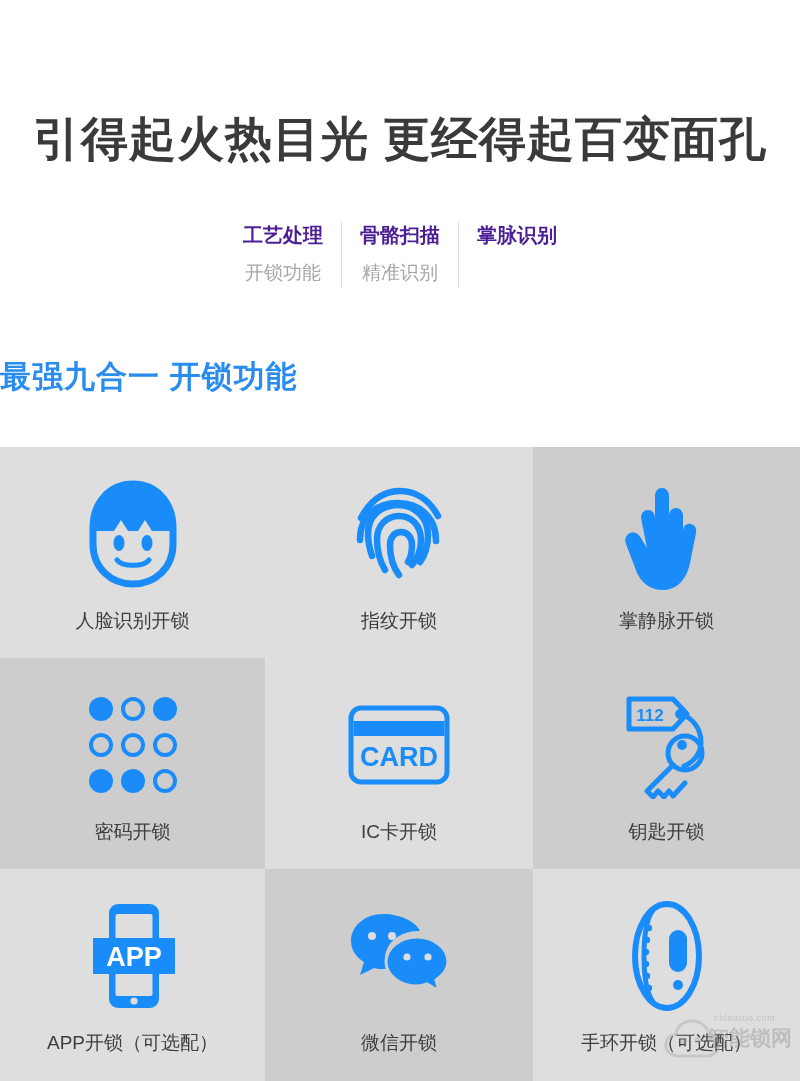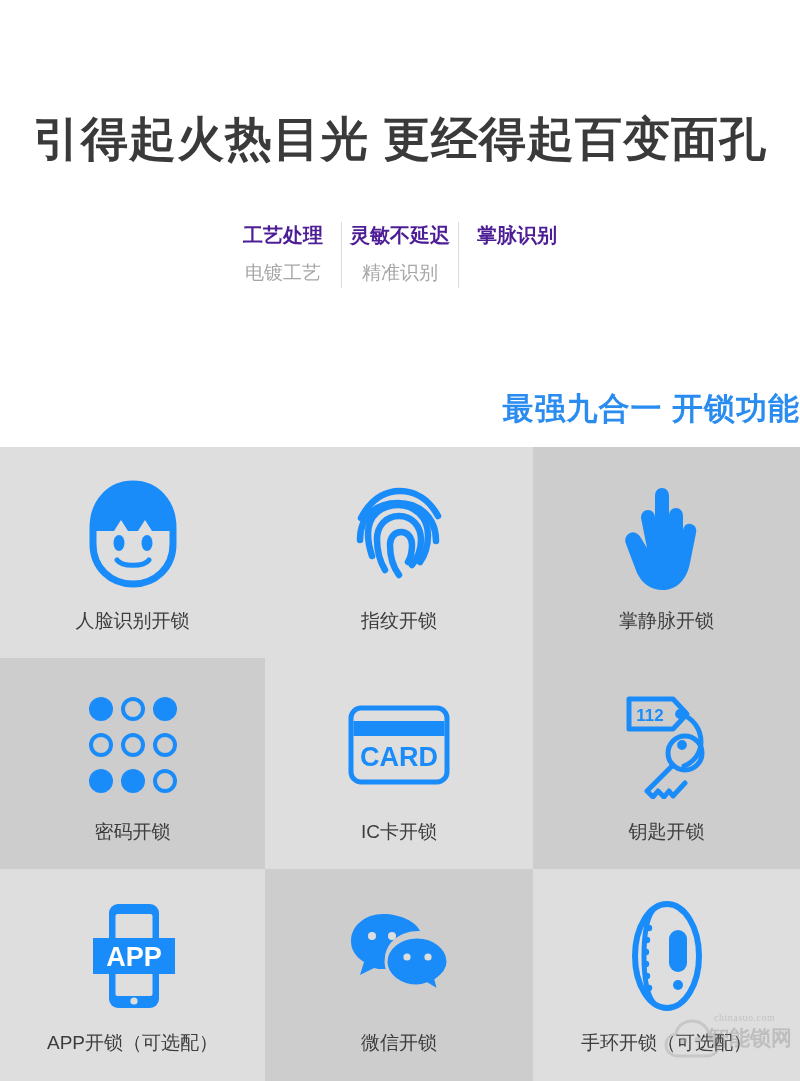--- a/index.html
+++ b/index.html
@@ -40,25 +40,24 @@
     white-space:nowrap;
   }
   .feat-div {
     width:1px; background:#dcdcdc; align-self:stretch;
     margin:4px 0 6px 0;
   }
 
   
   .subtitle {
     position:absolute; top:355px; left:0; width:800px;
-    text-align:right;
+    text-align:left;
     font-size:31px; line-height:44px; font-weight:700;
     color:#2b8cf0; letter-spacing:1px;
     white-space:nowrap;
-    margin-top:32px;
   }
 
   
   .grid {
     position:absolute; top:447px; left:0;
     width:800px; height:634px;
     display:grid;
     grid-template-columns:265px 268px 267px;
     grid-template-rows:211px 211px 212px;
   }
@@ -104,25 +103,25 @@
 </head>
 <body>
 
 <div class="page">
 
   <div class="headline">引得起火热目光 更经得起百变面孔</div>
 
   <div class="features">
     <div class="feat-col">
       <div class="feat-title">工艺处理</div>
-      <div class="feat-sub">电镀工艺</div>
+      <div class="feat-sub">开锁功能</div>
     </div>
     <div class="feat-div"></div>
     <div class="feat-col">
-      <div class="feat-title">灵敏不延迟</div>
+      <div class="feat-title">骨骼扫描</div>
       <div class="feat-sub">精准识别</div>
     </div>
     <div class="feat-div"></div>
     <div class="feat-col">
       <div class="feat-title">掌脉识别</div>
     </div>
   </div>
 
   <div class="subtitle">最强九合一 开锁功能</div>
 

